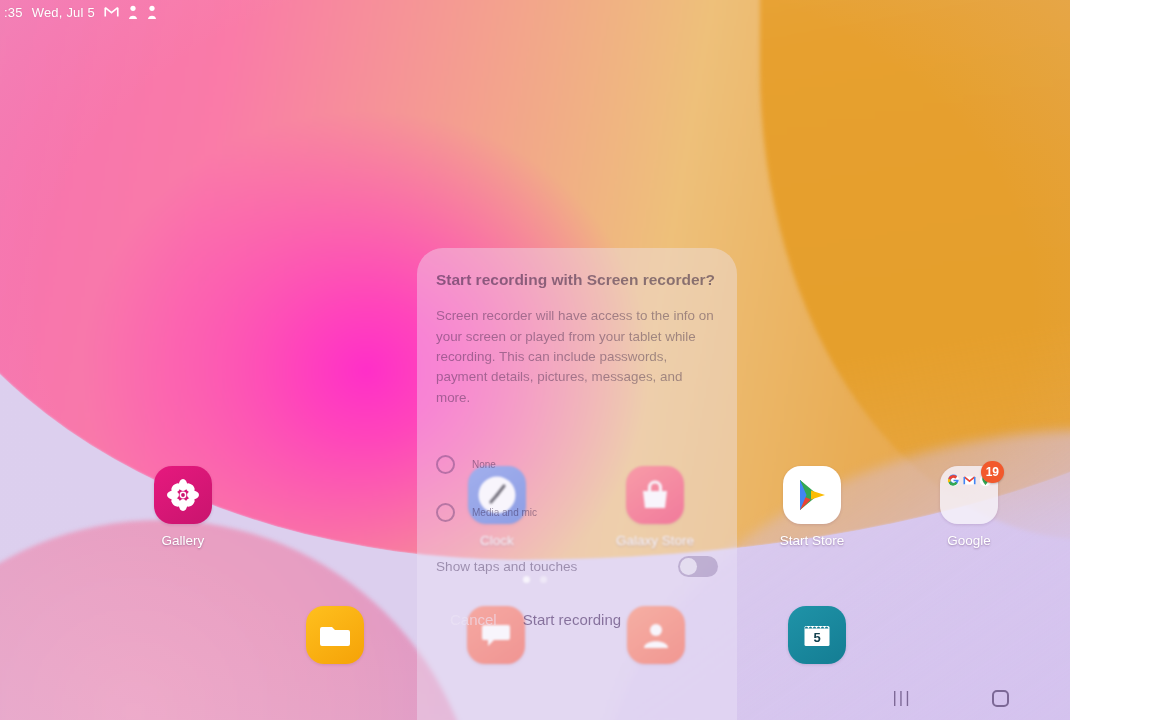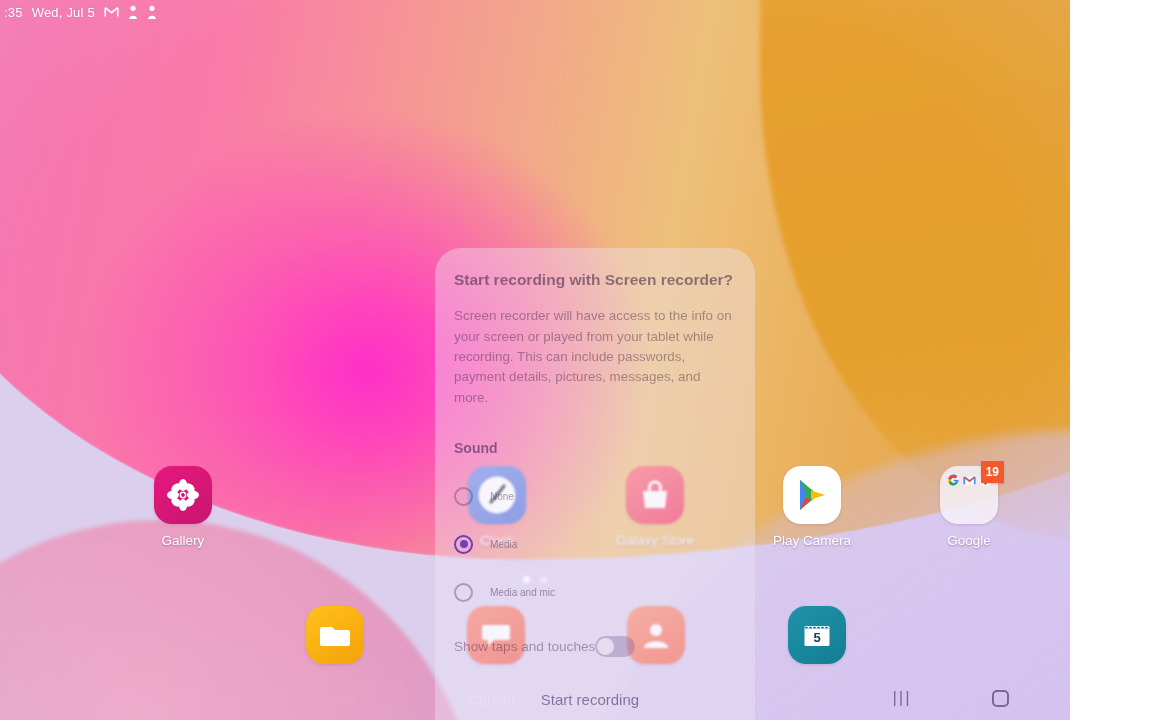--- a/index.html
+++ b/index.html
@@ -123,21 +123,21 @@
   .ic-myfiles { background: linear-gradient(145deg,#ffc01e 0%,#f5a207 100%); }
   .ic-msg     { background: linear-gradient(145deg,#fb8069 0%,#f25f50 100%); }
   .ic-contacts{ background: linear-gradient(145deg,#fb8a6c 0%,#f4634f 100%); }
   .ic-calendar{ background: linear-gradient(145deg,#1f93a8 0%,#147d93 100%); }
 
   .badge {
     position: absolute;
     top: -5px; right: -6px;
     min-width: 22px; height: 22px;
     padding: 0 5px;
-    border-radius: 1px;
+    border-radius: 11px;
     background: #f2592c;
     color: #fff;
     font-size: 12px; font-weight: bold;
     display: flex; align-items: center; justify-content: center;
     box-shadow: 0 1px 2px rgba(0,0,0,.2);
   }
   .folder-mini {
     position: absolute;
     top: 8px; left: 7px;
     display: flex; gap: 3px;
@@ -149,21 +149,21 @@
     position: absolute; left: 0; right: 0; top: 576px;
     display: flex; justify-content: center; gap: 10px;
     z-index: 21;
   }
   .dot { width: 7px; height: 7px; border-radius: 50%; background: rgba(255,255,255,0.55); }
   .dot.active { background: #ffffff; }
 
   
   .dialog {
     position: absolute;
-    left: 435px; top: 248px;
+    left: 417px; top: 248px;
     width: 320px; height: 472px;
     border-radius: 26px 26px 0 0;
     background: rgba(238,230,248,0.40);
     backdrop-filter: blur(1px);
     z-index: 30;
     padding: 22px 19px 0 19px;
     overflow: hidden;
   }
   .dlg-title {
     font-size: 15.5px; font-weight: bold;
@@ -200,21 +200,21 @@
     position: absolute; left: 3.5px; top: 3.5px;
     width: 8px; height: 8px;
     border-radius: 50%;
     background: #6b3ec4;
   }
   .radio-label {
     font-size: 10px;
     color: rgba(48,28,70,0.46);
   }
   .switch-row {
-    display: flex; align-items: center; justify-content: flex-start;
+    display: flex; align-items: center; justify-content: space-between;
     margin-top: 20px;
   }
   .switch-label { font-size: 13.6px; color: rgba(48,28,70,0.40); }
   .switch {
     width: 40px; height: 21px;
     border-radius: 11px;
     background: rgba(120,96,150,0.34);
     position: relative; flex: none;
   }
   .switch .knob {
@@ -356,21 +356,21 @@
       <div class="app-icon ic-play">
         <svg width="32" height="34" viewBox="0 0 32 34">
           <path d="M4 2 L22 17 L4 32 Z" fill="#34a853"></path>
           <path d="M4 2 L22 17 L4 32 Z" fill="none"></path>
           <path d="M4 2 L15 12.5 L4 17 Z" fill="#34a853"></path>
           <path d="M4 17 L15 21.5 L4 32 Z" fill="#ea4335"></path>
           <path d="M15 12.5 L29 17 L15 21.5 Z" fill="#fbbc04"></path>
           <path d="M4 2 L4 32 L10.5 17 Z" fill="#4285f4"></path>
         </svg>
       </div>
-      <div class="app-label">Play Camera</div>
+      <div class="app-label">Start Store</div>
     </div>
 
     <div class="app" style="left:909px; top:466px;">
       <div class="app-icon ic-folderg">
         <div class="folder-mini">
           <svg class="mini" viewBox="0 0 16 16">
               <circle cx="8" cy="8" r="7" fill="#fff"></circle>
               <path d="M8 7 h6.5 a6.5 6.5 0 1 1 -2-4.6 l-2.4 2.3 A3.3 3.3 0 1 0 11.3 9 H8 Z" fill="#4285f4"></path>
               <path d="M1.6 10.5 A6.5 6.5 0 0 0 13 11.5 l-2.6-2 A3.3 3.3 0 0 1 4.6 9 Z" fill="#34a853"></path>
               <path d="M1.6 5.5 A6.5 6.5 0 0 0 1.6 10.5 L4.6 9 A3.3 3.3 0 0 1 4.6 7 Z" fill="#fbbc04"></path>
@@ -433,29 +433,24 @@
   </div>
 
   <div class="page-dots">
     <span class="dot active"></span>
     <span class="dot"></span>
   </div>
 
   <div class="dialog">
     <div class="dlg-title">Start recording with Screen recorder?</div>
     <div class="dlg-body">Screen recorder will have access to the info on your screen or played from your tablet while recording. This can include passwords, payment details, pictures, messages, and more.</div>
-    <div class="dlg-section">Sound</div>
 
     <div class="radio-row">
       <span class="radio"></span>
       <span class="radio-label">None</span>
-    </div>
-    <div class="radio-row">
-      <span class="radio checked"></span>
-      <span class="radio-label">Media</span>
     </div>
     <div class="radio-row">
       <span class="radio"></span>
       <span class="radio-label">Media and mic</span>
     </div>
 
     <div class="switch-row">
       <span class="switch-label">Show taps and touches</span>
       <span class="switch">
           <span class="knob"></span>

